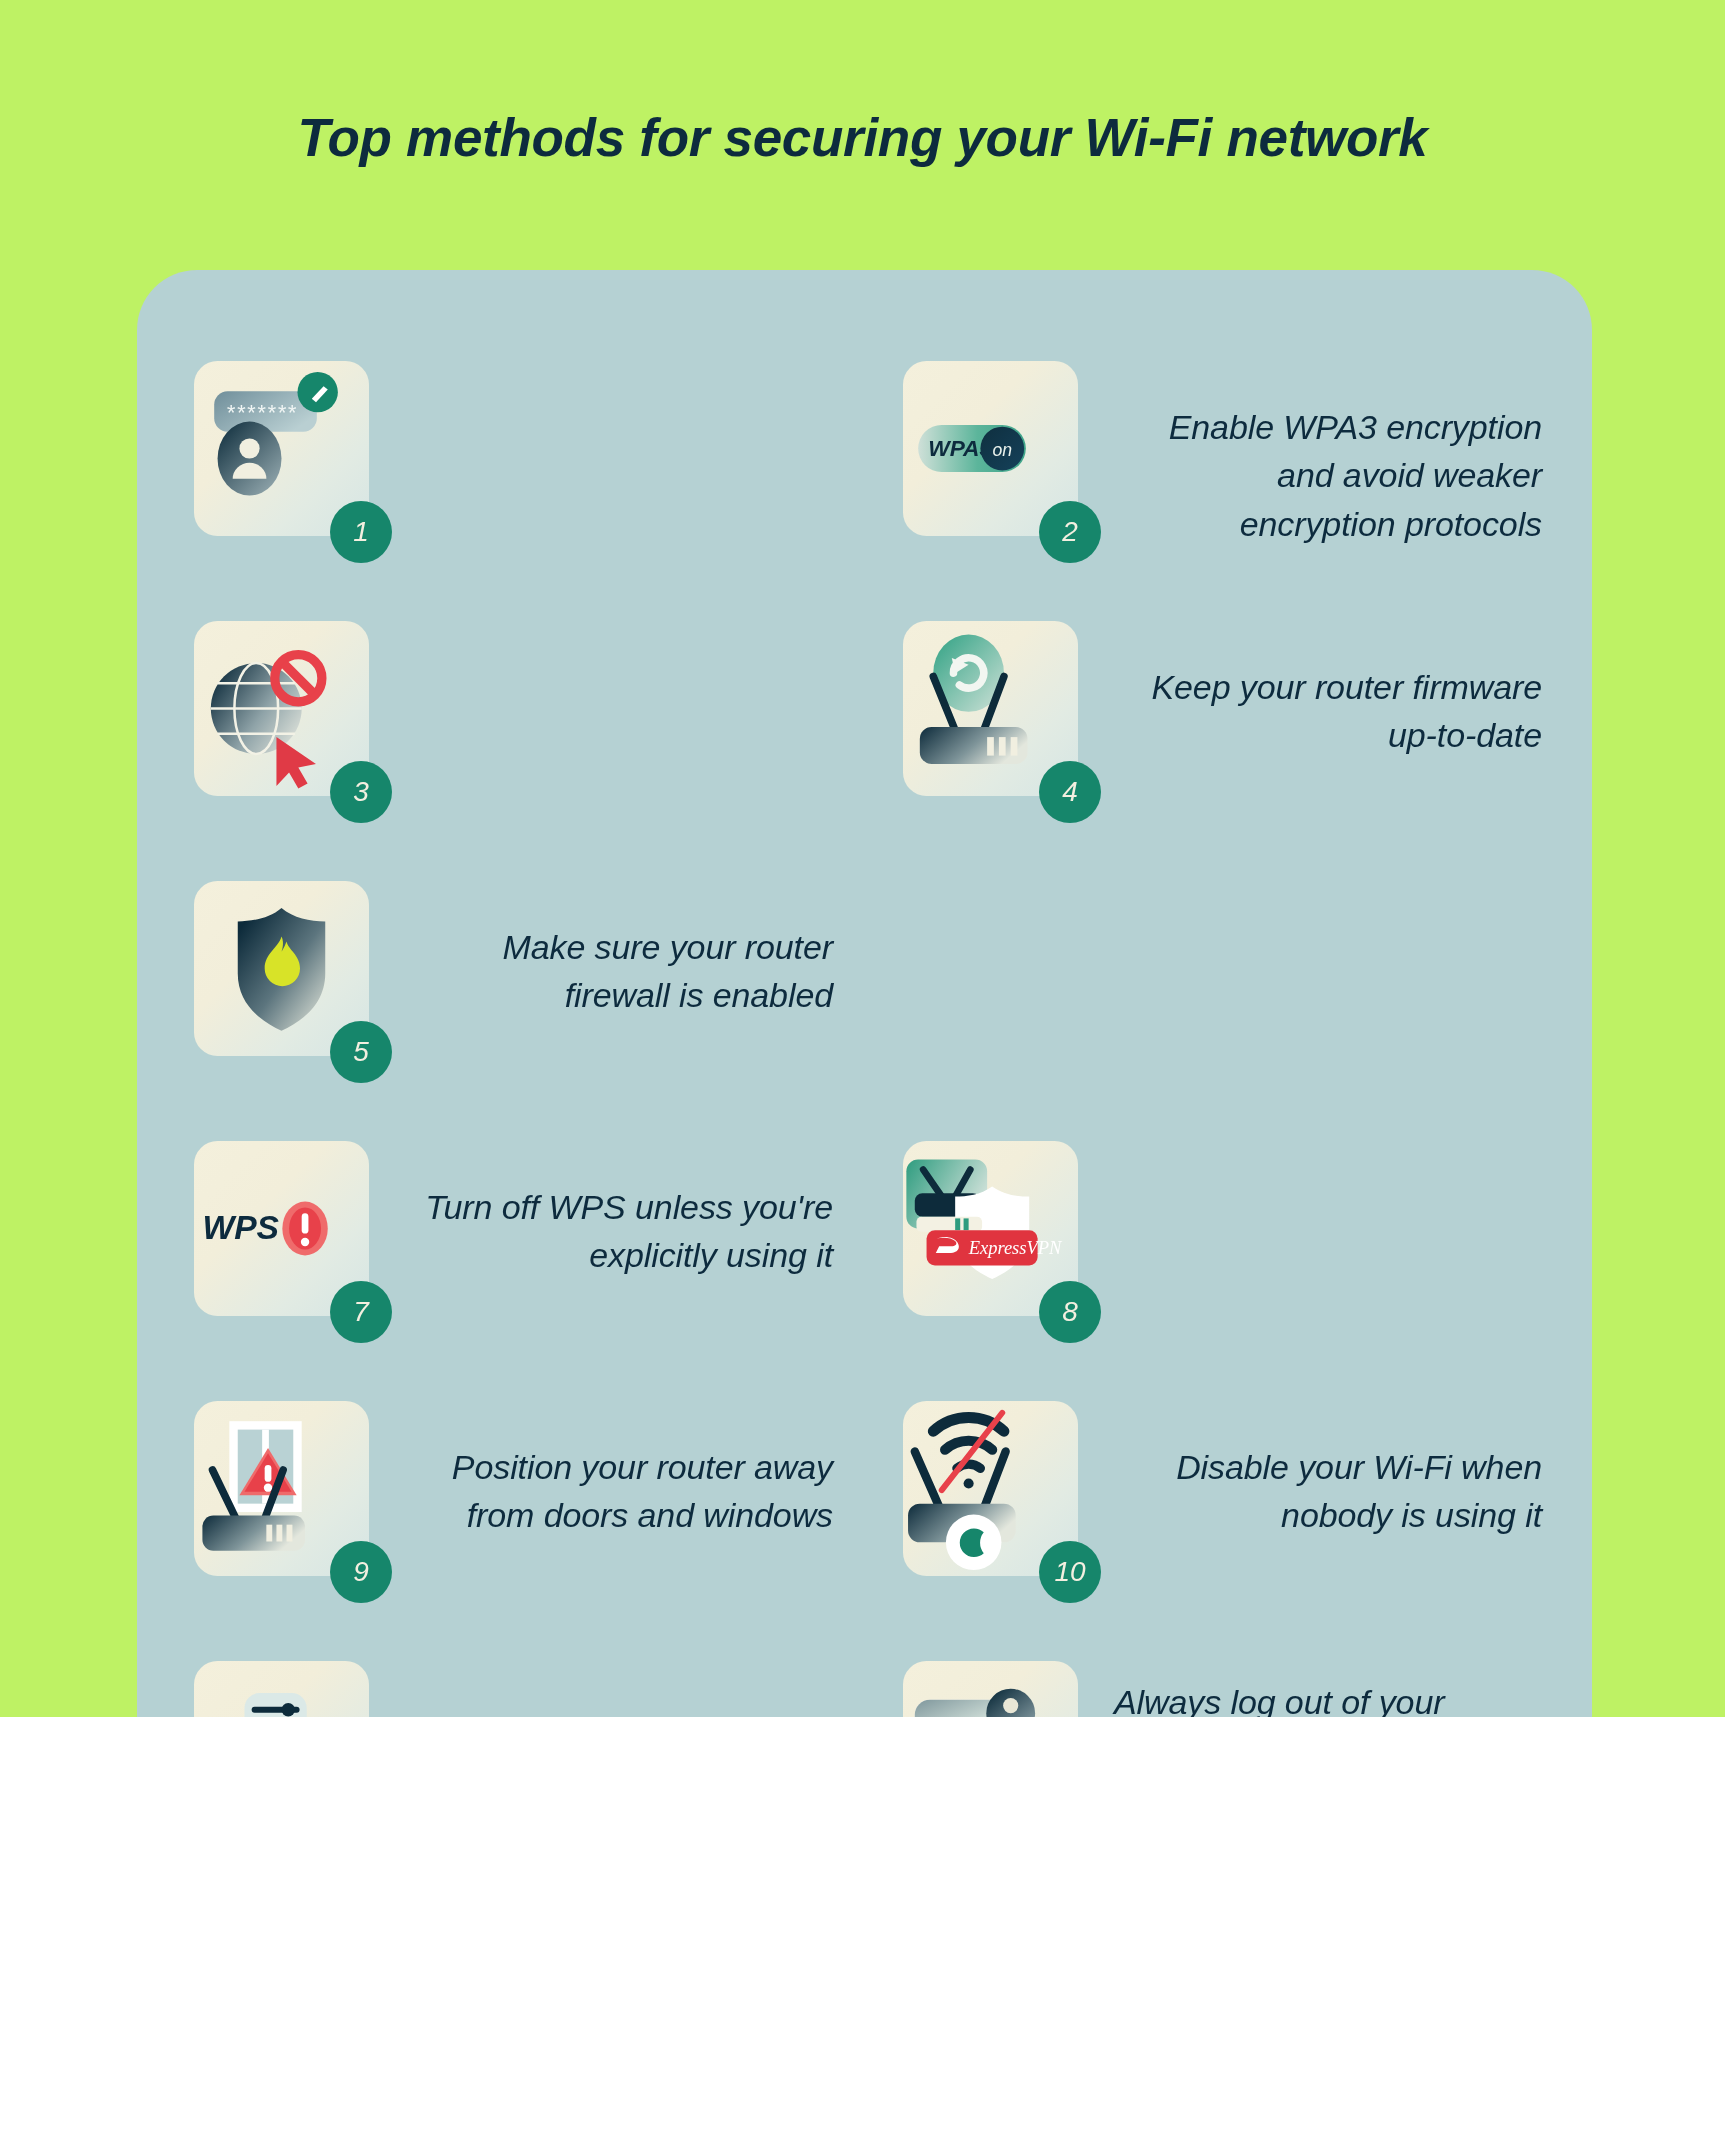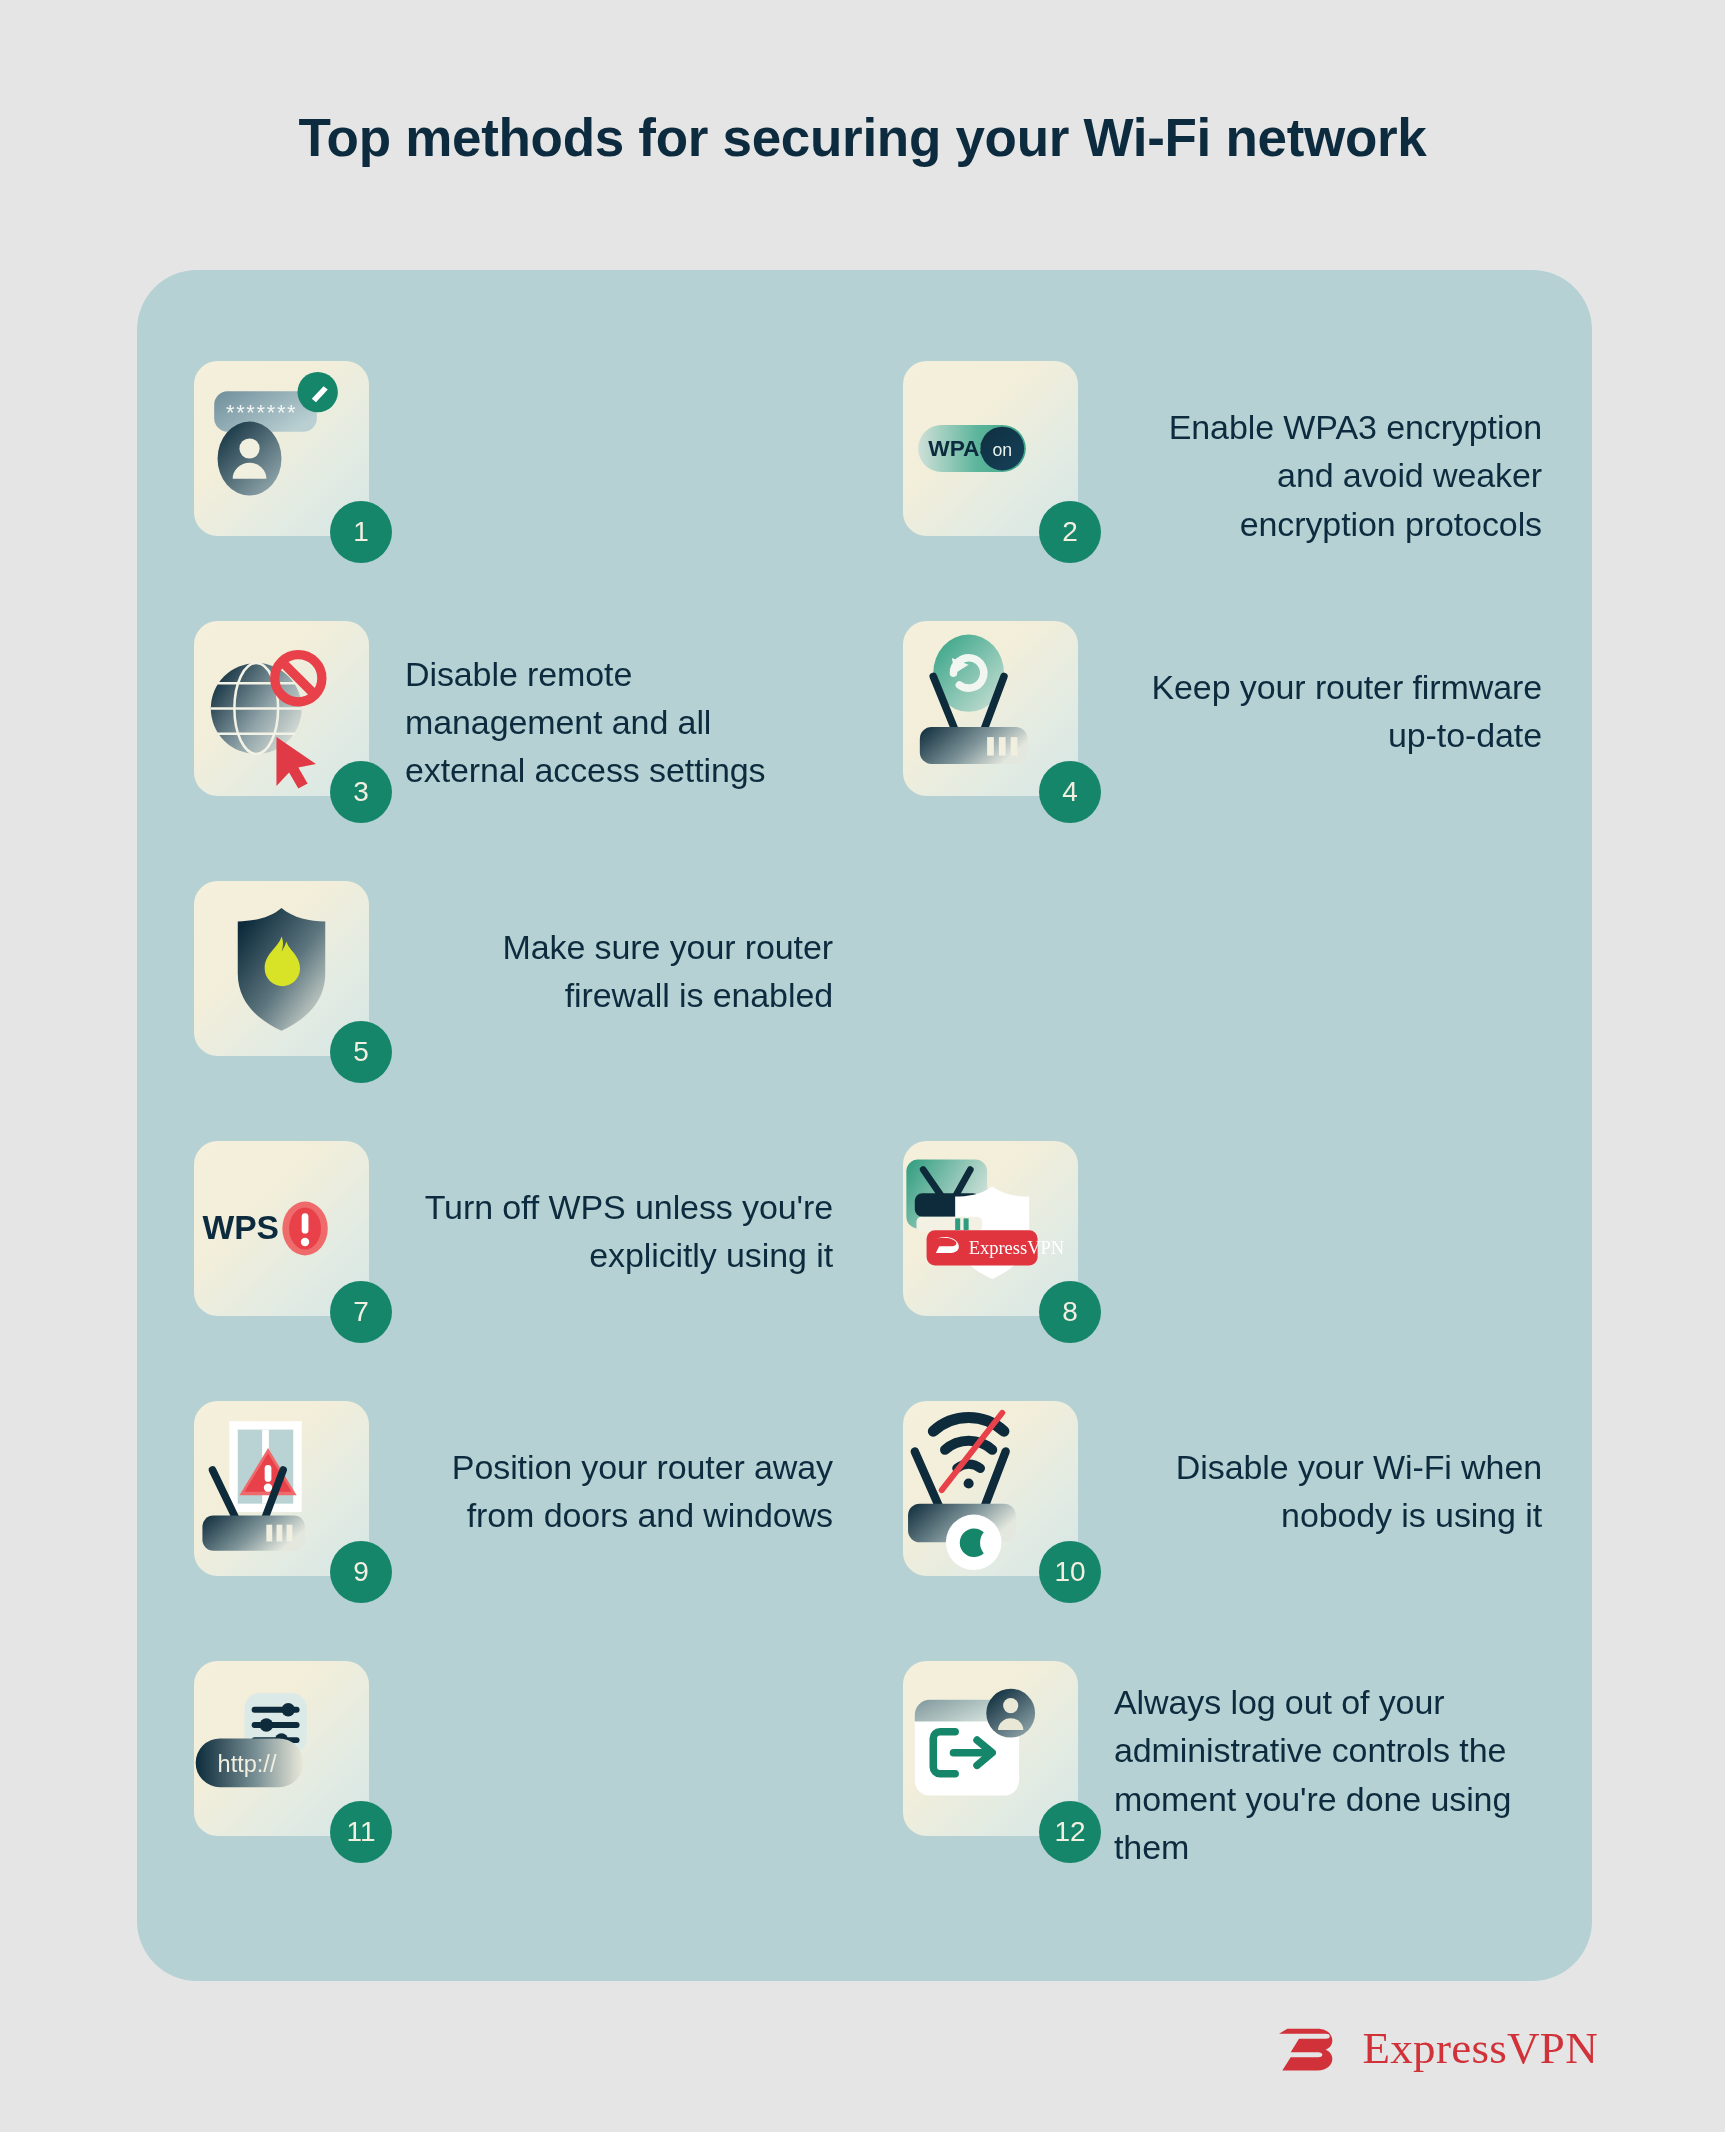--- a/index.html
+++ b/index.html
@@ -7,23 +7,24 @@
   html, body {
     width: 1725px;
     height: 2148px;
     background: #ffffff;
     font-family: "Liberation Sans", sans-serif;
   }
 
   .page {
     position: relative;
     width: 1725px;
-    height: 2132px;
-    background: #e5e5e5;
+    height: 1717px;
+    background: #bef264;
     overflow: hidden;
+    font-style: italic;
   }
 
   
   .title {
     position: absolute;
     top: 107px;
     left: 0;
     width: 1725px;
     text-align: center;
     font-size: 53px;
@@ -218,21 +219,20 @@
                 <line x1="28" y1="74" x2="120" y2="74" stroke="#f3f2e6" stroke-width="3"></line>
                 <line x1="28" y1="134" x2="120" y2="134" stroke="#f3f2e6" stroke-width="3"></line>
                 <circle cx="124" cy="68" r="28" fill="none" stroke="#e8414a" stroke-width="11"></circle>
                 <line x1="106" y1="50" x2="142" y2="86" stroke="#e8414a" stroke-width="11"></line>
                 <path d="M98 138l0 58 15-16 11 19 11-6-11-19 21-4z" fill="#e03a46"></path>
               </svg>
             </div>
           </div>
           <div class="badge">3</div>
         </div>
-        <div class="caption">Disable remote management and all external access settings</div>
       </div>
 
       <div class="item mid">
         <div class="tile-wrap">
           <div class="tile">
             <div class="art">
               <svg viewBox="0 0 208 208">
                 <defs>
                   <linearGradient id="g4a" x1="0" y1="0" x2="1" y2="1">
                     <stop offset="0" stop-color="#2fa183"></stop>

